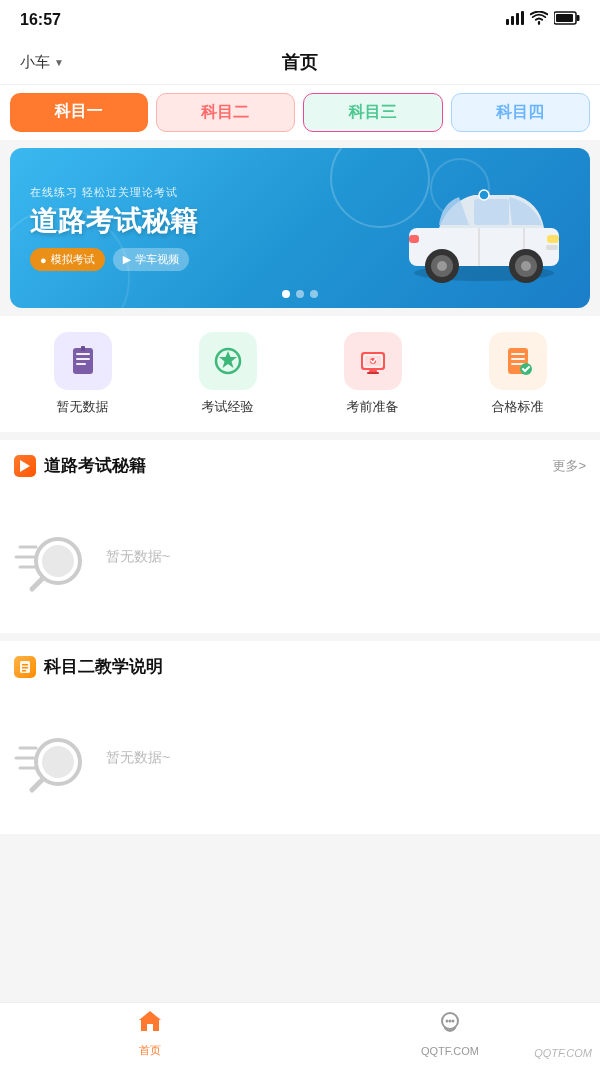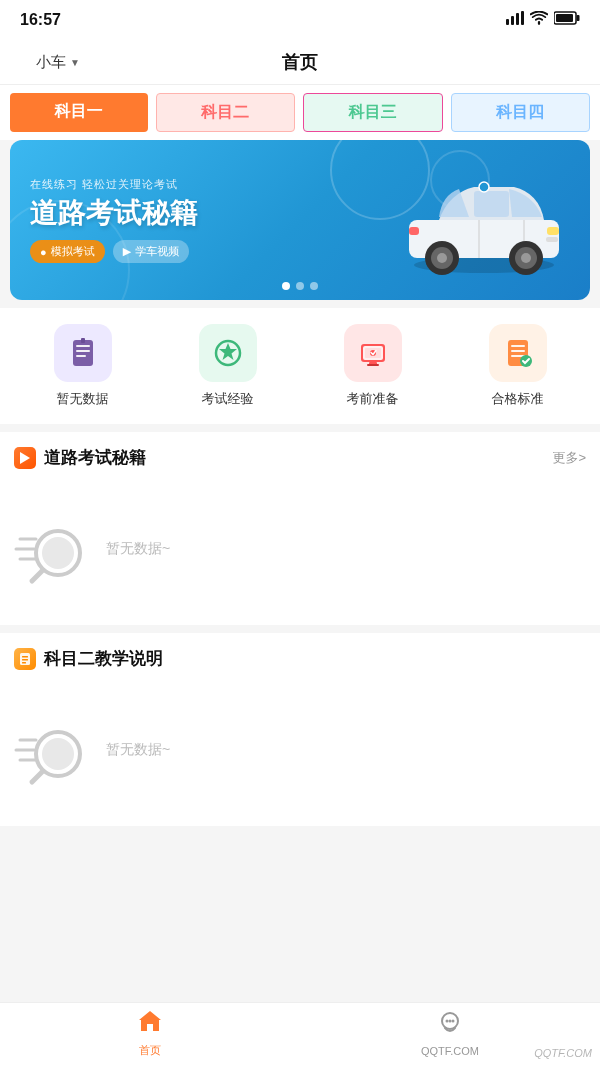--- a/index.html
+++ b/index.html
@@ -40,21 +40,21 @@
       background: #fff;
       display: flex;
       align-items: center;
       justify-content: center;
       padding: 10px 20px;
       position: relative;
       border-bottom: 1px solid #eee;
     }
     .header-left {
       position: absolute;
-      left: 36px;
+      left: 20px;
       display: flex;
       align-items: center;
       gap: 4px;
       font-size: 15px;
       color: #333;
     }
     .header-title {
       font-size: 18px;
       font-weight: 600;
       color: #111;
@@ -68,33 +68,33 @@
     .subject-tabs {
       display: flex;
       background: #fff;
       padding: 8px 10px;
       gap: 8px;
     }
     .subject-tab {
       flex: 1;
       text-align: center;
       padding: 8px 12px;
-      border-radius: 4px;
+      border-radius: 10px;
       font-size: 16px;
       font-weight: 600;
       cursor: pointer;
     }
     .tab-1 { background: #ff7a2f; color: #fff; }
     .tab-2 { background: #ffe8e6; color: #ff6b6b; border: 1px solid #ffb3ae; }
     .tab-3 { background: #e6f9f2; color: #4dc891; border: 1px solid #ec4899; }
     .tab-4 { background: #e8f4ff; color: #6bb5ff; border: 1px solid #a8d4ff; }
 
     
     .banner {
-      margin: 0 10px;
+      margin: 8px 10px;
       border-radius: 12px;
       overflow: hidden;
       height: 160px;
       background: linear-gradient(135deg, #3bb8f0 0%, #2196d4 50%, #1a7ec8 100%);
       position: relative;
       display: flex;
       align-items: center;
       padding: 16px 20px;
     }
     .banner-content {

